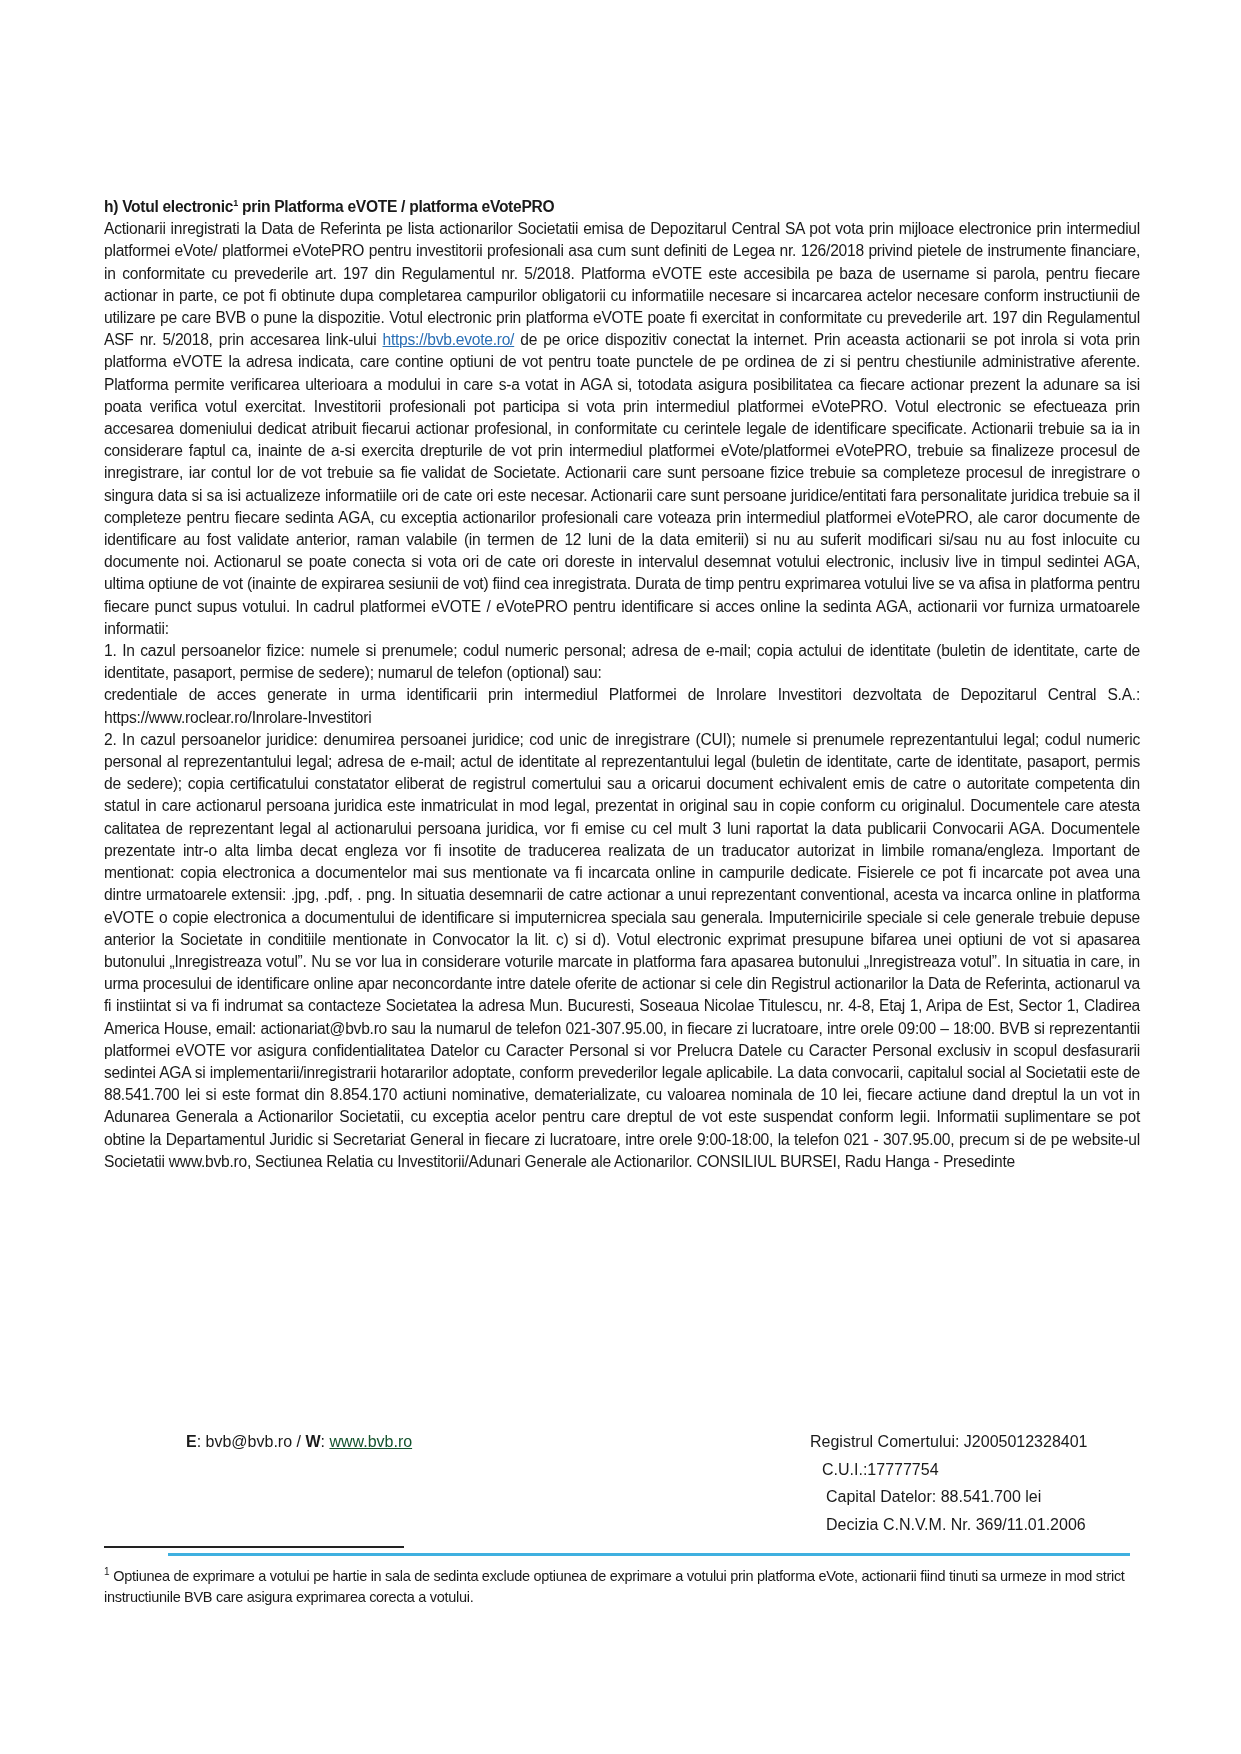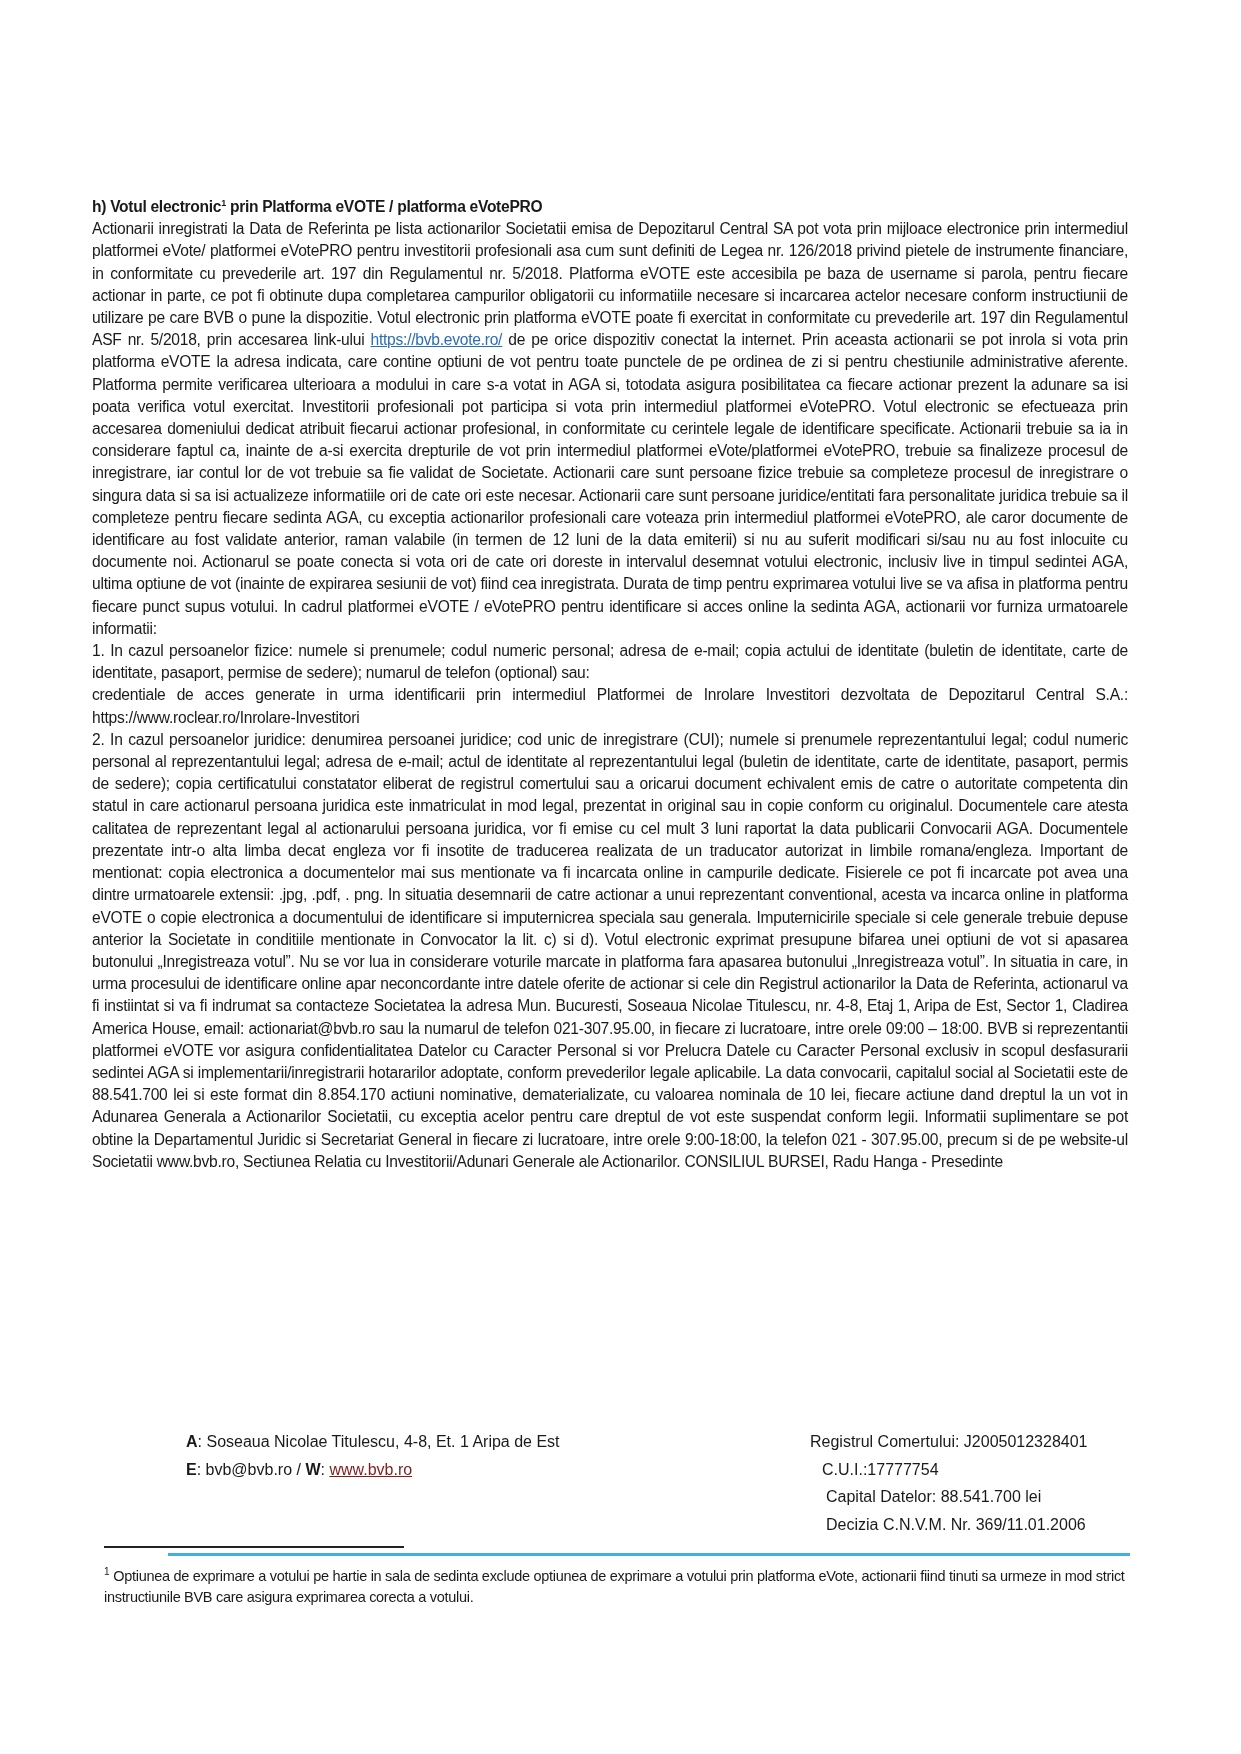--- a/index.html
+++ b/index.html
@@ -1,34 +1,34 @@
 <!DOCTYPE html>
 <html><head>
 <meta charset="utf-8">
 <style>
   html, body { margin: 0; padding: 0; background: #ffffff; }
   body { width: 1241px; height: 1754px; position: relative; overflow: hidden;
          font-family: "Liberation Sans", sans-serif; color: #1a1a1a; }
   .page { position: absolute; left: 0; top: 0; width: 1241px; height: 1754px; background: #fff; }
-  .content { position: absolute; left: 92px; top: 196px; width: 1036px;
+  .content { position: absolute; left: 104px; top: 196px; width: 1036px;
              font-size: 15.6px; line-height: 22.2px; text-align: justify; letter-spacing: -0.25px; }
   .heading { font-weight: bold; margin: 0; letter-spacing: -0.3px; }
   .heading sup { font-size: 9px; vertical-align: super; line-height: 0; }
   .para { margin: 0; }
   .para a { color: #2a6fb5; text-decoration: underline; }
   .bold { font-weight: normal; }
   .line { display: block; }
   .footer { position: absolute; left: 0; top: 1428px; width: 1241px; font-size: 16px; line-height: 27.5px; color: #1a1a1a; }
   .footer-left { position: absolute; left: 186px; top: 0; }
   .footer-right { position: absolute; left: 810px; top: 0; }
   .footer-right .r1 { margin-left: 0; }
   .footer-right .r2 { margin-left: 12px; }
   .footer-right .r3 { margin-left: 16px; }
   .footer-right .r4 { margin-left: 16px; }
-  .footer a { color: #7f1d1d; text-decoration: underline; }
+  .footer a { color: #14532d; text-decoration: underline; }
   .fn-sep { position: absolute; left: 104px; top: 1546px; width: 300px; height: 2px; background: #222; }
   .blue-rule { position: absolute; left: 168px; top: 1553px; width: 962px; height: 3px; background: #3fb0e0; }
   .footnote { position: absolute; left: 104px; top: 1566px; width: 1036px; font-size: 14.5px; line-height: 21px; letter-spacing: -0.3px; }
   .footnote sup { font-size: 10px; vertical-align: super; line-height: 0; margin-right: 4px; }
 </style>
 </head>
 <body>
 
 <div class="page">
 
@@ -38,21 +38,20 @@
     <p class="para"><span>Actionarii inregistrati la Data de Referinta pe lista actionarilor Societatii emisa de Depozitarul Central SA pot vota prin mijloace electronice prin intermediul platformei eVote/ platformei eVotePRO pentru investitorii profesionali asa cum sunt definiti de Legea nr. 126/2018 privind pietele de instrumente financiare, in conformitate cu prevederile art. 197 din Regulamentul nr. 5/2018. Platforma eVOTE este accesibila pe baza de username si parola, pentru fiecare actionar in parte, ce pot fi obtinute dupa completarea campurilor obligatorii cu informatiile necesare si incarcarea actelor necesare conform instructiunii de utilizare pe care BVB o pune la dispozitie. Votul electronic prin platforma eVOTE poate fi exercitat in conformitate cu prevederile art. 197 din Regulamentul ASF nr. 5/2018, prin accesarea link-ului </span><a href="#">https://bvb.evote.ro/</a><span> de pe orice dispozitiv conectat la internet. Prin aceasta actionarii se pot inrola si vota prin platforma eVOTE la adresa indicata, care contine optiuni de vot pentru toate punctele de pe ordinea de zi si pentru chestiunile administrative aferente. Platforma permite verificarea ulterioara a modului in care s-a votat in AGA si, totodata asigura posibilitatea ca fiecare actionar prezent la adunare sa isi poata verifica votul exercitat.  Investitorii profesionali pot participa si vota prin intermediul platformei eVotePRO. Votul electronic se efectueaza prin accesarea domeniului dedicat atribuit fiecarui actionar profesional, in conformitate cu cerintele legale de identificare specificate. Actionarii trebuie sa ia in considerare faptul ca, inainte de a-si exercita drepturile de vot prin intermediul platformei eVote/platformei eVotePRO, trebuie sa finalizeze procesul de inregistrare, iar contul lor de vot trebuie sa fie validat de Societate.  Actionarii care sunt persoane fizice trebuie sa completeze procesul de inregistrare o singura data si sa isi actualizeze informatiile ori de cate ori este necesar. Actionarii care sunt persoane juridice/entitati fara personalitate juridica trebuie sa il completeze pentru fiecare sedinta AGA, cu exceptia actionarilor profesionali care voteaza prin intermediul platformei eVotePRO, ale caror documente de identificare au fost validate anterior, raman valabile (in termen de 12 luni de la data emiterii) si nu au suferit modificari si/sau nu au fost inlocuite cu documente noi. Actionarul se poate conecta si vota ori de cate ori doreste in intervalul desemnat votului electronic, inclusiv live in timpul sedintei AGA, ultima optiune de vot (inainte de expirarea sesiunii de vot) fiind cea inregistrata. Durata de timp pentru exprimarea votului live se va afisa in platforma pentru fiecare punct supus votului. In cadrul platformei eVOTE / eVotePRO pentru identificare si acces online la sedinta AGA, actionarii vor furniza urmatoarele informatii:</span></p>
 
     <p class="para">1. In cazul persoanelor fizice: numele si prenumele; codul numeric personal; adresa de e-mail; copia actului de identitate (buletin de identitate, carte de identitate, pasaport, permise de sedere); numarul de telefon (optional) sau:</p>
     <p class="para">credentiale de acces generate in urma identificarii prin intermediul Platformei de Inrolare Investitori dezvoltata de Depozitarul Central S.A.: https://www.roclear.ro/Inrolare-Investitori</p>
 
     <p class="para"><span>2. In cazul persoanelor juridice: denumirea persoanei juridice; cod unic de inregistrare (CUI); numele si prenumele reprezentantului legal; codul numeric personal al reprezentantului legal; adresa de e-mail; actul de identitate al reprezentantului legal (buletin de identitate, carte de identitate, pasaport, permis de sedere); copia certificatului constatator eliberat de registrul comertului sau a oricarui document echivalent emis de catre o autoritate competenta din statul in care actionarul persoana juridica este inmatriculat in mod legal, prezentat in original sau in copie conform cu originalul. Documentele care atesta calitatea de reprezentant legal al actionarului persoana juridica, vor fi emise cu cel mult 3 luni raportat la data publicarii Convocarii AGA. Documentele prezentate intr-o alta limba decat engleza vor fi insotite de traducerea realizata de un traducator autorizat in limbile romana/engleza. Important de mentionat: copia electronica a documentelor mai sus mentionate va fi incarcata online in campurile dedicate. Fisierele ce pot fi incarcate pot avea una dintre urmatoarele extensii: .jpg, .pdf, . png. In situatia desemnarii de catre actionar a unui reprezentant conventional, acesta va incarca online in platforma eVOTE o copie electronica a documentului de identificare si imputernicrea speciala sau generala. Imputernicirile speciale si cele generale trebuie depuse anterior la Societate in conditiile mentionate in Convocator la lit. c) si d). Votul electronic exprimat presupune bifarea unei optiuni de vot si apasarea butonului „Inregistreaza votul”. Nu se vor lua in considerare voturile marcate in platforma fara apasarea butonului „Inregistreaza votul”. In situatia in care, in urma procesului de identificare online apar neconcordante intre datele oferite de actionar si cele din Registrul actionarilor la Data de Referinta, actionarul va fi instiintat si va fi indrumat sa contacteze Societatea la adresa  Mun. Bucuresti, Soseaua Nicolae Titulescu, nr. 4-8, Etaj 1, Aripa de Est, Sector 1, Cladirea America House, email: actionariat@bvb.ro sau la numarul de telefon 021-307.95.00, in fiecare zi lucratoare, intre orele 09:00 – 18:00. BVB si reprezentantii platformei eVOTE vor asigura confidentialitatea Datelor cu Caracter Personal si vor Prelucra Datele cu Caracter Personal exclusiv in scopul desfasurarii sedintei AGA si implementarii/inregistrarii hotararilor adoptate, conform prevederilor legale aplicabile. La data convocarii, capitalul social al Societatii este de 88.541.700 lei si este format din 8.854.170 actiuni nominative, dematerializate, cu valoarea nominala de 10 lei, fiecare actiune dand dreptul la un vot in Adunarea Generala a Actionarilor Societatii, cu exceptia acelor pentru care dreptul de vot este suspendat conform legii. Informatii suplimentare se pot obtine la Departamentul Juridic si Secretariat General in fiecare zi lucratoare, intre orele 9:00-18:00, la telefon 021 - 307.95.00, precum si de pe website-ul Societatii www.bvb.ro, Sectiunea Relatia cu Investitorii/Adunari Generale ale Actionarilor. </span><span class="bold">CONSILIUL BURSEI, Radu Hanga - Presedinte</span></p>
   </div>
 
   <div class="footer">
     <div class="footer-left">
-      <span class="line"><b>A</b><span>: Soseaua Nicolae Titulescu, 4-8, Et. 1 Aripa de Est</span></span>
       <span class="line"><b>E</b><span>: bvb@bvb.ro / </span><b>W</b><span>: </span><a href="#">www.bvb.ro</a></span>
     </div>
     <div class="footer-right">
       <span class="line r1">Registrul Comertului: J2005012328401</span>
       <span class="line r2">C.U.I.:17777754</span>
       <span class="line r3">Capital Datelor: 88.541.700 lei</span>
       <span class="line r4">Decizia C.N.V.M. Nr. 369/11.01.2006</span>
     </div>
   </div>
 

